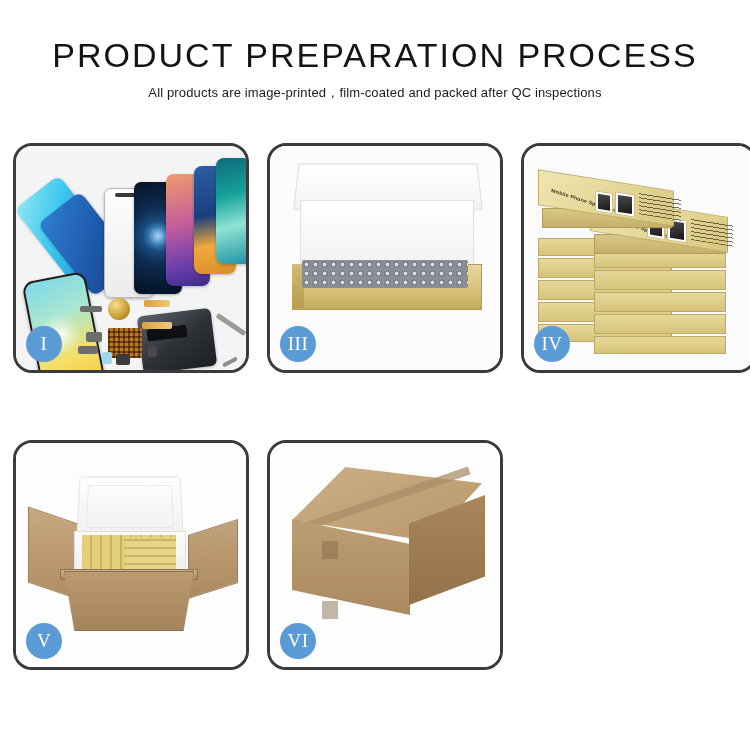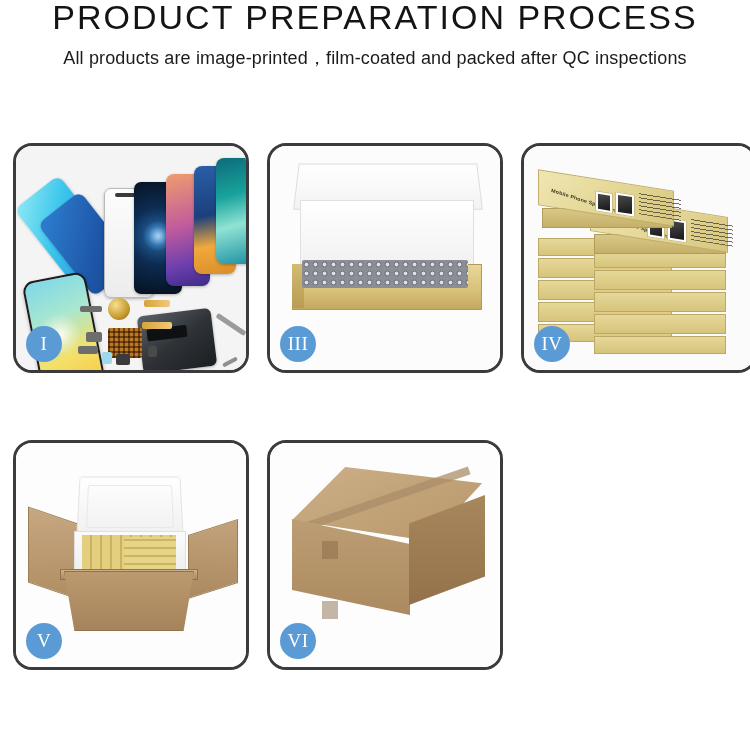--- a/index.html
+++ b/index.html
@@ -11,35 +11,36 @@
     width: 750px;
     height: 750px;
     font-family: "Liberation Sans", sans-serif;
     overflow: hidden;
     position: relative;
   }
 
   
   .header {
     width: 750px;
+    padding-top: 38px;
     text-align: center;
   }
   .page-title {
     font-family: "Liberation Sans", sans-serif;
     font-size: 34px;
     font-weight: 400;
     letter-spacing: 2.0px;
     color: #141414;
     line-height: 1.05;
     margin: 0;
     white-space: nowrap;
   }
   .page-subtitle {
     font-family: "Liberation Sans", sans-serif;
-    font-size: 18px;
+    font-size: 13px;
     font-weight: 400;
     color: #1b1b1b;
     letter-spacing: 0.15px;
     margin: 10px 0 0 0;
     white-space: nowrap;
   }
 
   
   .grid {
     position: absolute;

